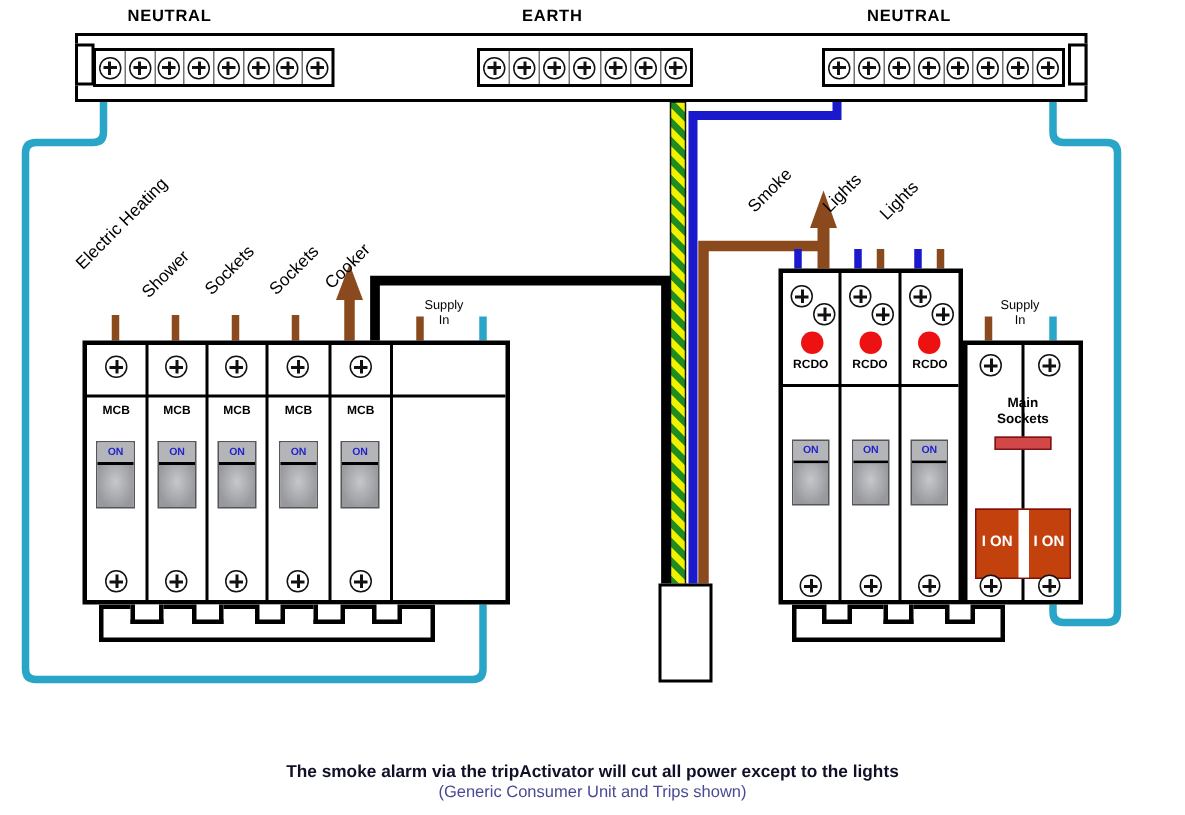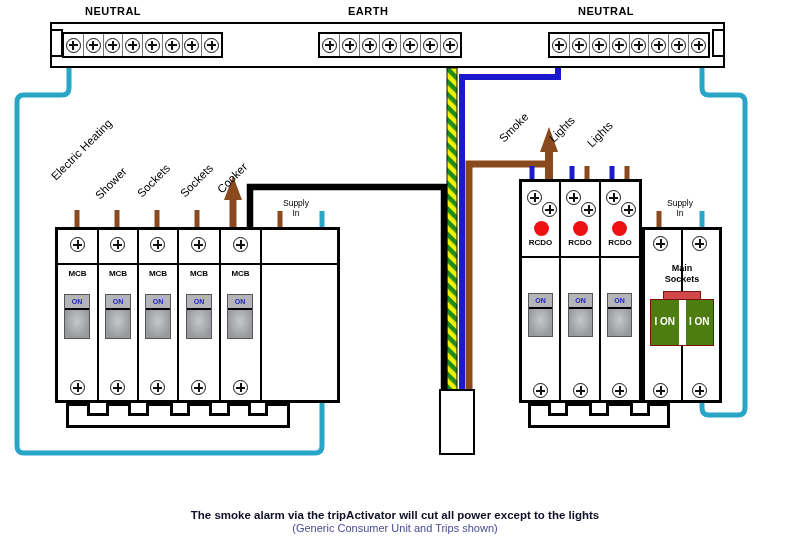--- a/index.html
+++ b/index.html
@@ -27,21 +27,21 @@
   .mod-label{position:absolute;width:100%;text-align:center;font-size:8px;font-weight:bold;}
   .sw{position:absolute;width:26px;height:45px;border:1px solid #55565A;box-sizing:border-box;display:flex;flex-direction:column;}
   .sw-top{height:13px;background:#B4B5B9;text-align:center;font-size:7px;font-weight:bold;color:#2222CC;line-height:13px;}
   .sw-line{height:2px;background:#000;}
   .sw-body{flex:1;background:radial-gradient(ellipse at 50% 40%, #C6C7CA 0%, #98999D 75%);}
   .rcd-sw .sw-top{background:#A5342C;color:#2E0D0B;}
   .rcd-sw .sw-body{background:#A5342C;}
   .indicator{position:absolute;width:15px;height:15px;border-radius:50%;background:#EE1111;}
   
   .iso-tab{position:absolute;background:#D24848;border:1px solid #7A1515;box-sizing:border-box;}
-  .iso-body{position:absolute;background:#4d7c0f;border:1.5px solid #7A1010;box-sizing:border-box;display:flex;}
+  .iso-body{position:absolute;background:#c2410c;border:1.5px solid #7A1010;box-sizing:border-box;display:flex;margin-top:40px;}
   .iso-half{flex:1;color:#fff;font-size:10px;font-weight:bold;text-align:center;line-height:44px;white-space:nowrap;}
   .iso-stripe{width:7px;background:#fff;height:100%;}
   
   .comb{border:3px solid #000;background:#fff;box-sizing:border-box;z-index:2;}
   .comb-notch{border:3px solid #000;border-top:none;background:#fff;box-sizing:border-box;z-index:3;}
   
   .circuit-label{white-space:nowrap;font-size:11.5px;line-height:13px;transform-origin:0 100%;transform:rotate(-45deg);z-index:2;}
   .supply-label{width:44px;text-align:center;font-size:8.5px;line-height:10px;z-index:2;}
   .iso-name{position:absolute;width:100%;text-align:center;font-size:9px;font-weight:bold;line-height:11px;}
   .junction{left:439px;top:389px;width:36px;height:66px;background:#fff;border:2px solid #000;box-sizing:border-box;z-index:2;}

